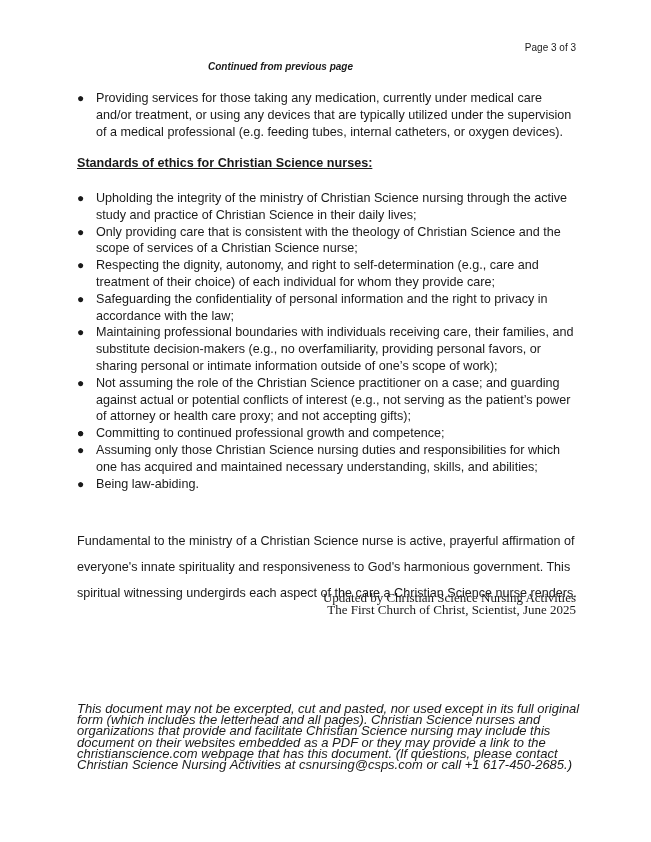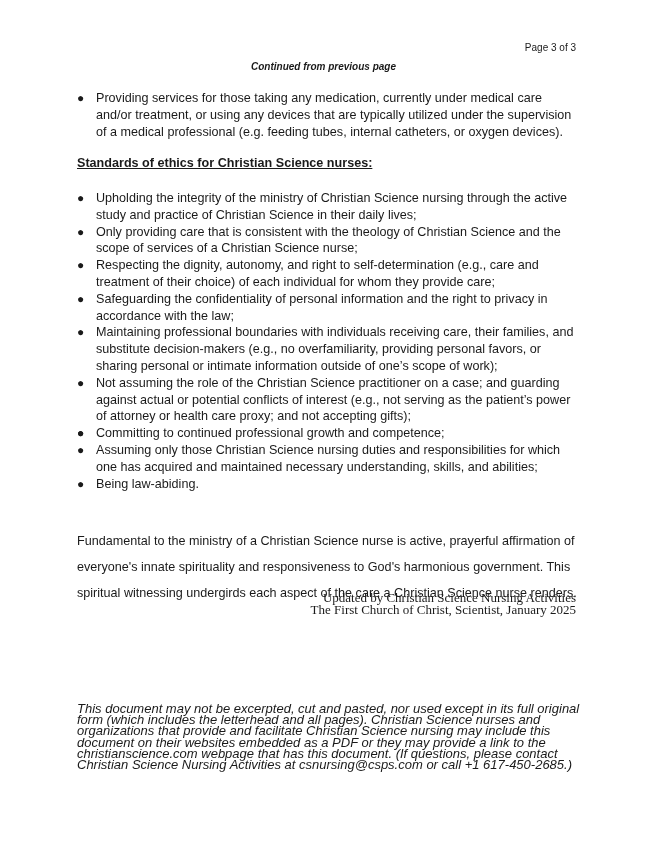--- a/index.html
+++ b/index.html
@@ -1,18 +1,18 @@
 <!DOCTYPE html>
 <html><head>
   <meta charset="utf-8">
   <style>
     html, body { margin: 0; padding: 0; background: #ffffff; }
     body { width: 651px; height: 842px; position: relative; overflow: hidden; color: #1a1a1a; font-family: "Liberation Sans", sans-serif; }
     .page-num { position: absolute; top: 42px; right: 75px; font-size: 10px; padding-left: 24px; }
-    .continued { position: absolute; top: 61px; left: 0; width: 561px; text-align: center; font-size: 10px; font-weight: bold; font-style: italic; padding-left: 43px; }
+    .continued { position: absolute; top: 61px; left: 0; width: 561px; text-align: center; font-size: 10px; font-weight: bold; font-style: italic; }
     .content { position: absolute; left: 77px; width: 500px; font-size: 12.6px; line-height: 16.8px; }
     ul { list-style: none; margin: 0; padding: 0; }
     li { position: relative; padding-left: 19px; }
     li .bullet { position: absolute; left: 0; top: 0; font-size: 12px; }
     .first-list { top: 90px; }
     .heading { position: absolute; top: 156px; left: 77px; font-size: 12.6px; font-weight: bold; text-decoration: underline; text-align: right; }
     .ethics-list { top: 190px; }
     .closing { position: absolute; top: 528px; left: 77px; width: 510px; font-size: 12.6px; line-height: 26px; }
     .signature { position: absolute; top: 592px; right: 75px; text-align: right; font-family: "Liberation Serif", serif; font-size: 13px; line-height: 12px; }
     .footer { position: absolute; top: 703px; left: 77px; width: 505px; font-size: 13px; line-height: 11.2px; font-style: italic; }
@@ -39,16 +39,16 @@
   <li><span class="bullet">●</span></li>
   <li><span class="bullet">●</span><span>Committing to continued professional growth and competence;</span></li>
   <li><span class="bullet">●</span><span>Assuming only those Christian Science nursing duties and responsibilities for which one has acquired and maintained necessary understanding, skills, and abilities;</span></li>
   <li><span class="bullet">●</span><span>Being law-abiding.</span></li>
 </ul>
 
 <p class="closing" style="margin:0;">Fundamental to the ministry of a Christian Science nurse is active, prayerful affirmation of everyone's innate spirituality and responsiveness to God's harmonious government. This spiritual witnessing undergirds each aspect of the care a Christian Science nurse renders.</p>
 
 <div class="signature">
   <div>Updated by Christian Science Nursing Activities</div>
-  <div>The First Church of Christ, Scientist, January 2025</div>
+  <div>The First Church of Christ, Scientist, June 2025</div>
 </div>
 
 <p class="footer" style="margin:0;">This document may not be excerpted, cut and pasted, nor used except in its full original form (which includes the letterhead and all pages). Christian Science nurses and organizations that provide and facilitate Christian Science nursing may include this document on their websites embedded as a PDF or they may provide a link to the christianscience.com webpage that has this document. (If questions, please contact Christian Science Nursing Activities at csnursing@csps.com or call +1 617-450-2685.)</p>
 
 </body></html>

